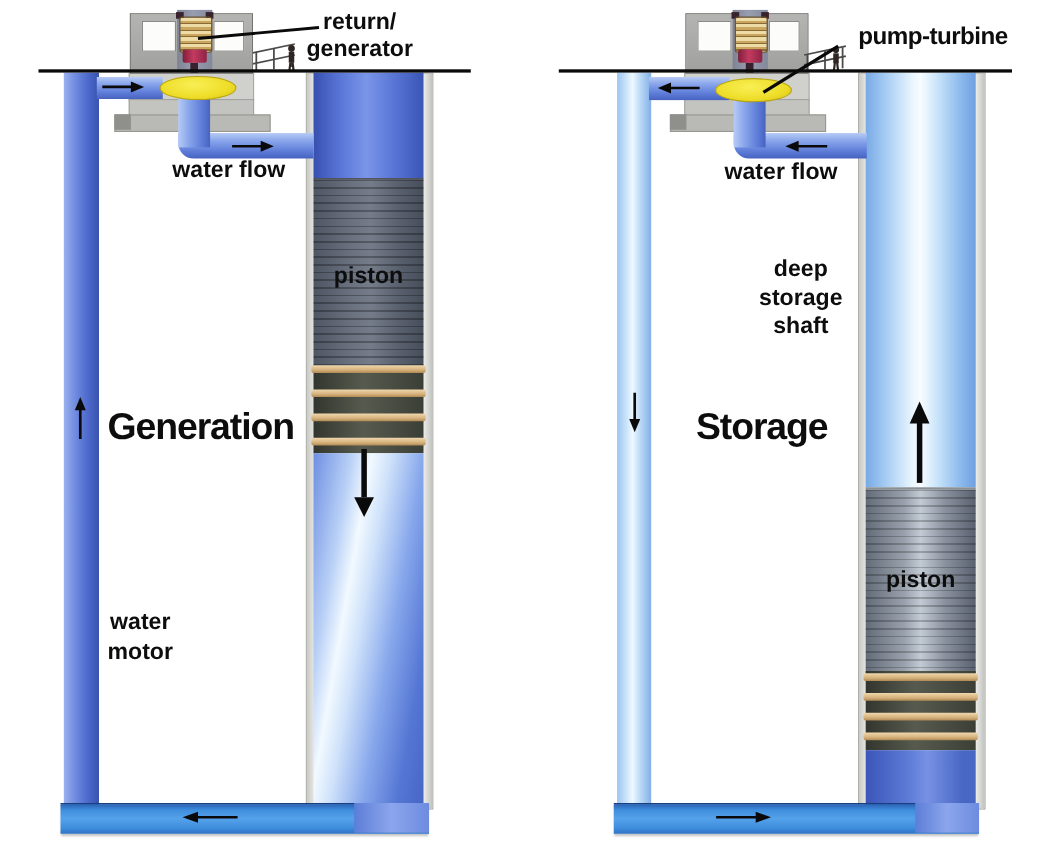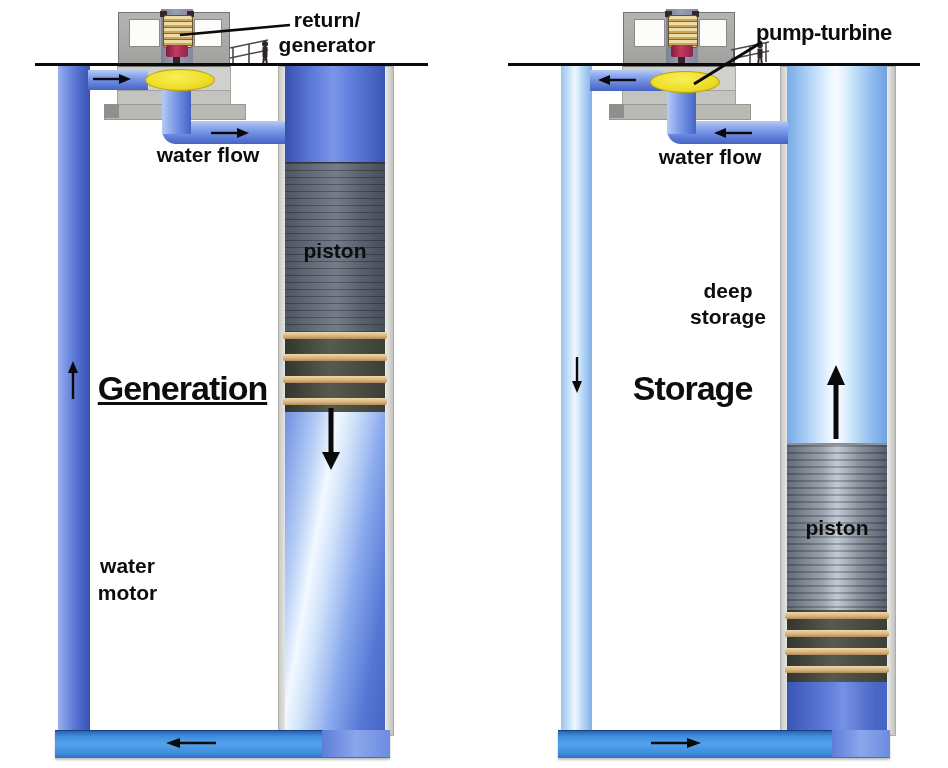--- a/index.html
+++ b/index.html
@@ -137,21 +137,21 @@
       <line x1="51" y1="6" x2="14" y2="6"></line>
         <polygon points="15,1 1,6 15,11"></polygon>
     </svg>
 
     <div class="lbl lbl-20" style="left:277px;top:8px;width:100px;">
       <div>return/</div>
       <div>generator</div>
     </div>
     <div class="lbl lbl-20" style="left:148px;top:143px;width:120px;">water flow</div>
     <div class="lbl lbl-20" style="left:285px;top:239px;width:100px;">piston</div>
-    <div class="lbl title" style="left:80px;top:368px;width:205px;text-decoration:underline;">Generation</div>
+    <div class="lbl title" style="left:80px;top:368px;width:205px;">Generation</div>
     <div class="lbl lbl-20" style="left:85px;top:552px;width:85px;line-height:27px;">
       <div>water</div>
       <div>motor</div>
     </div>
   </section>
 
   <section>
     <div class="ground" style="left:508px;top:63px;width:412px;"></div>
 
     <div class="abs shaft" style="left:780px;top:66px;width:114px;height:668px;"></div>
@@ -221,23 +221,24 @@
     </svg>
     <svg class="arrow" style="left:825px;top:363px;" width="22" height="76" viewBox="0 0 22 76">
       <rect x="8.5" y="20" width="5" height="56" fill="#0a0a0a"></rect>
         <polygon points="2,22 20,22 11,2" fill="#0a0a0a"></polygon>
     </svg>
     <svg class="ar arrow" style="left:650px;top:737px;" width="52" height="12" viewBox="0 0 52 12">
       <line x1="1" y1="6" x2="38" y2="6"></line>
         <polygon points="37,1 51,6 37,11"></polygon>
     </svg>
 
-    <div class="lbl" style="left:756px;top:20px;width:160px;text-align:left;font-size:22px;letter-spacing:-0.5px;">pump-turbine</div>
+    <div class="lbl" style="left:756px;top:20px;width:160px;text-align:right;font-size:22px;letter-spacing:-0.5px;">pump-turbine</div>
     <div class="lbl lbl-20" style="left:650px;top:145px;width:120px;">water flow</div>
-    <div class="lbl lbl-20" style="left:668px;top:232px;width:120px;line-height:26px;margin-top:46px;">
+    <div class="lbl lbl-20" style="left:668px;top:232px;width:120px;line-height:26px;">
       <div>deep</div>
       <div>storage</div>
+      <div>shaft</div>
     </div>
     <div class="lbl title" style="left:610px;top:368px;width:165px;">Storage</div>
     <div class="lbl lbl-20" style="left:787px;top:516px;width:100px;">piston</div>
   </section>
 
 </div>
 
 </body></html>

